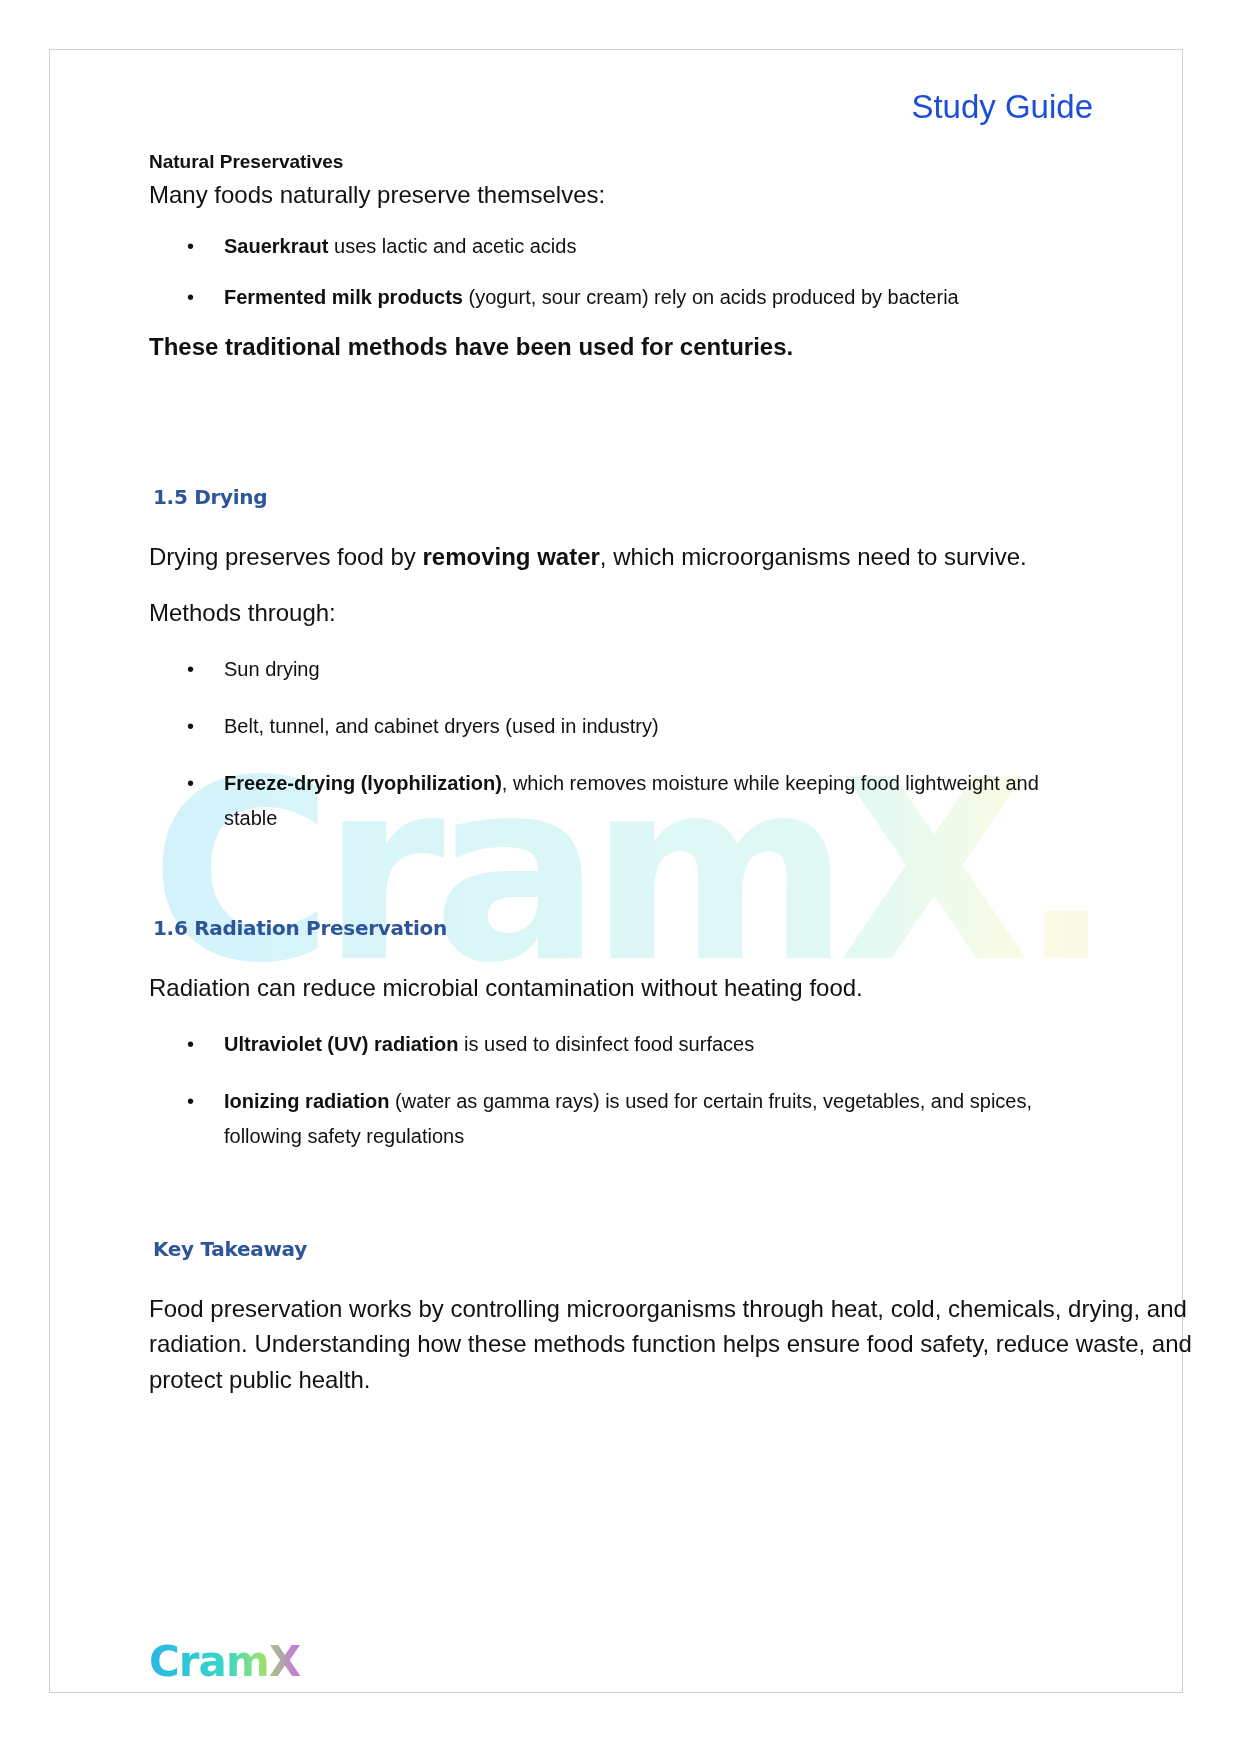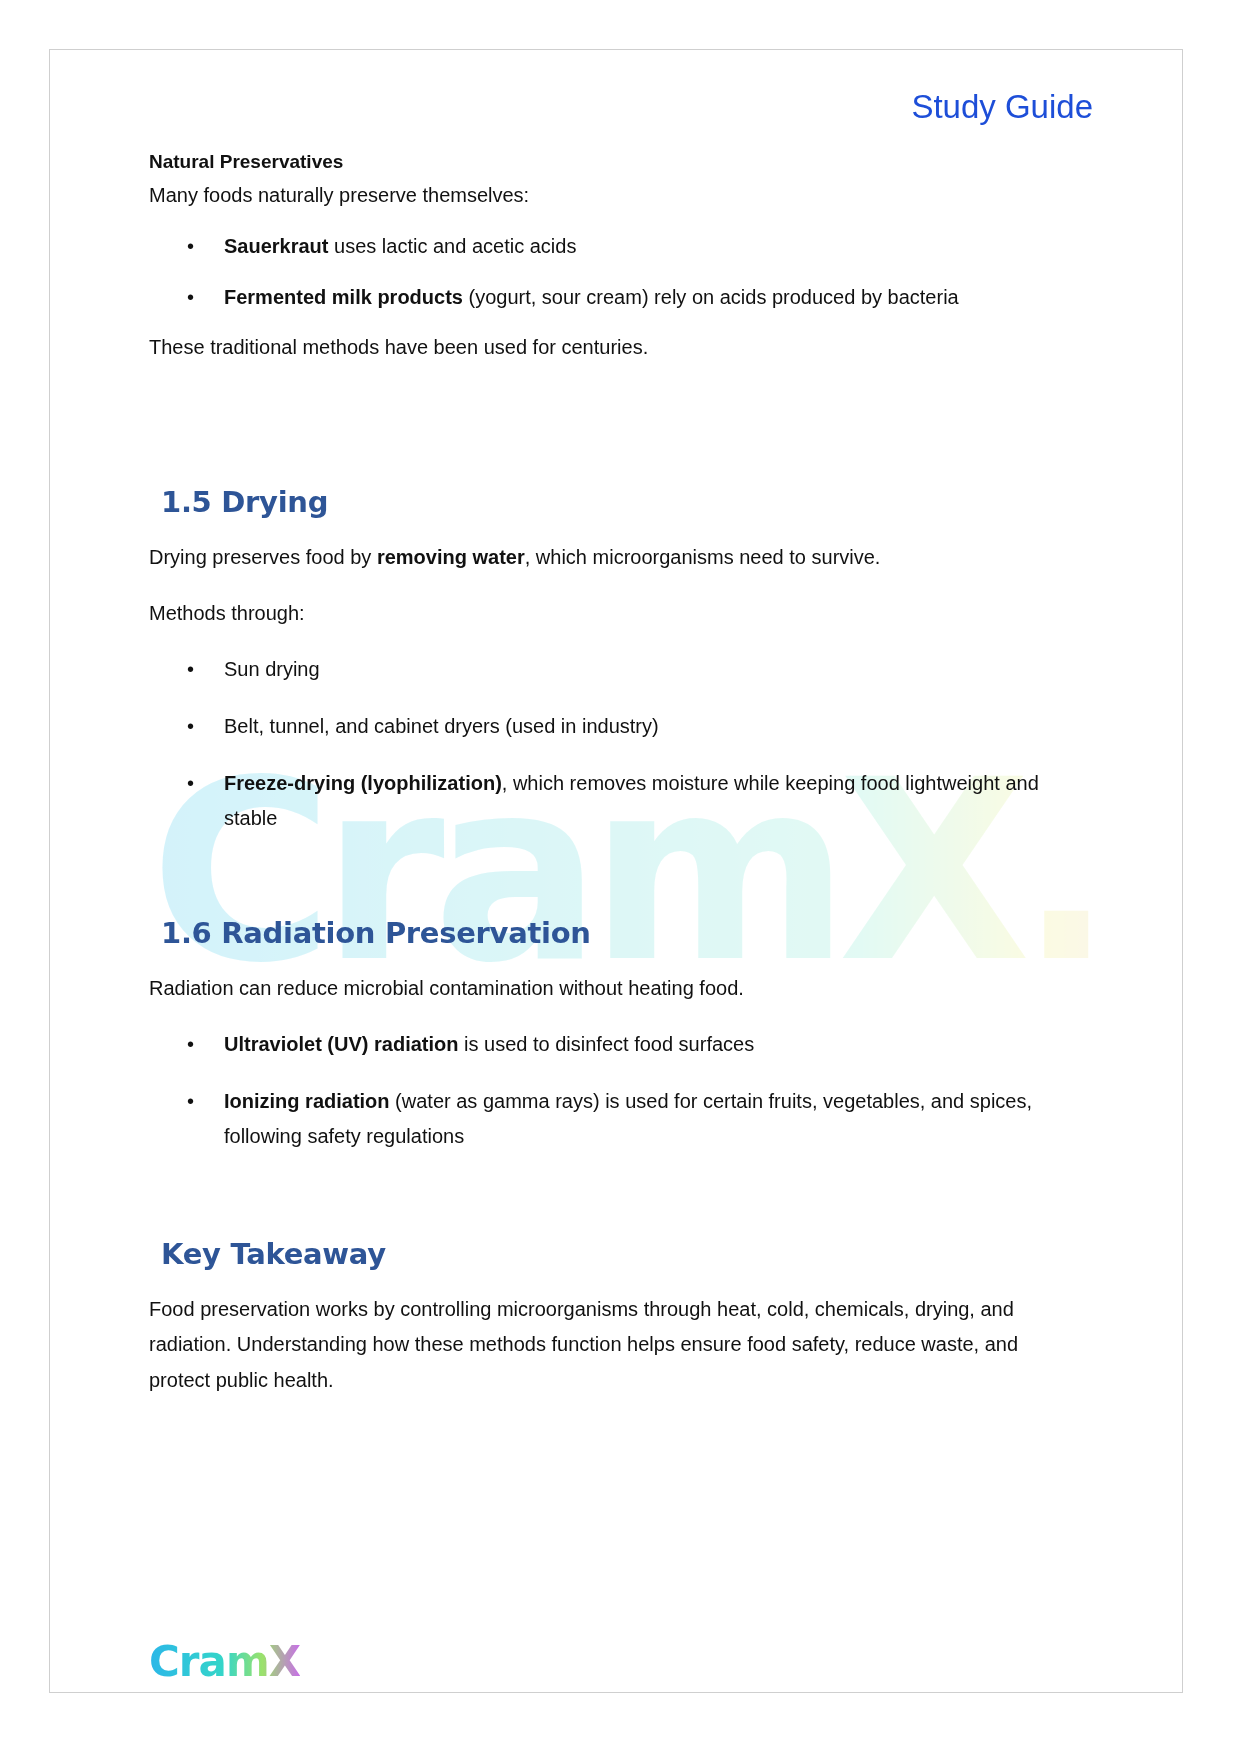--- a/index.html
+++ b/index.html
@@ -1,22 +1,22 @@
 <!DOCTYPE html>
 <html><head>
 <meta charset="utf-8">
 <style>
   html, body { margin: 0; padding: 0; background: #ffffff; }
   body { width: 1241px; height: 1754px; position: relative; font-family: "Liberation Sans", sans-serif; color: #111; }
   .page-frame { position: absolute; left: 49px; top: 49px; width: 1134px; height: 1644px; border: 1px solid #cfcfcf; box-sizing: border-box; }
   .header-title { position: absolute; right: 148px; top: 88px; font-size: 33px; font-weight: normal; color: #1d4ed8; }
   .content { position: absolute; left: 149px; top: 0; width: 940px; }
-  .p { position: absolute; left: 0; font-size: 20px; line-height: 36px; white-space: nowrap; }
+  .p { position: absolute; left: 0; font-size: 24px; line-height: 36px; white-space: nowrap; }
   .bold { font-weight: bold; }
-  .h2 { position: absolute; left: 12px; font-family: "DejaVu Sans", sans-serif; font-size: 29px; font-weight: bold; color: #2e5597; letter-spacing: -0.3px; }
+  .h2 { position: absolute; left: 4px; font-family: "DejaVu Sans", sans-serif; font-size: 20px; font-weight: bold; color: #2e5597; letter-spacing: -0.3px; }
   .bullet { position: absolute; left: 38px; font-size: 20px; line-height: 36px; }
   .bullet-text { position: absolute; left: 75px; font-size: 20px; line-height: 36px; width: 870px; }
   .watermark { position: absolute; left: 150px; top: 758px; width: 940px; height: 235px; pointer-events: none; opacity: 0.22; }
   .logo { position: absolute; left: 149px; top: 1615px; font-family: "DejaVu Sans", sans-serif; font-size: 42px; font-weight: bold; letter-spacing: -1px;
           background: linear-gradient(90deg, #2bb7e8 0%, #35d6c8 50%, #9be26b 75%, #c86ee8 100%); -webkit-background-clip: text; background-clip: text; color: transparent; margin-top: 22px; }
 </style>
 </head>
 <body>
 
 <div class="page-frame"></div>
@@ -40,21 +40,21 @@
   <div class="p" style="top:177px;">Many foods naturally preserve themselves:</div>
 
   <div style="position:absolute; top:228px; left:0; width:940px;">
     <span class="bullet" style="top:0">•</span>
     <span class="bullet-text" style="top:0"><b>Sauerkraut</b><span> uses lactic and acetic acids</span></span>
   </div>
   <div style="position:absolute; top:279px; left:0; width:940px;">
     <span class="bullet" style="top:0">•</span>
     <span class="bullet-text" style="top:0"><b>Fermented milk products</b><span> (yogurt, sour cream) rely on acids produced by bacteria</span></span>
   </div>
-  <div class="p" style="top:329px;">These traditional methods have been used for centuries.</div>
+  <div class="p" style="top:329px;font-weight:bold;">These traditional methods have been used for centuries.</div>
 
   <div class="h2" style="top:485px;">1.5 Drying</div>
   <div class="p" style="top:539px;"><span>Drying preserves food by </span><b>removing water</b><span>, which microorganisms need to survive.</span></div>
   <div class="p" style="top:595px;">Methods through:</div>
 
   <div style="position:absolute; top:651px; left:0; width:940px;">
     <span class="bullet" style="top:0">•</span>
     <span class="bullet-text" style="top:0">Sun drying</span>
   </div>
   <div style="position:absolute; top:708px; left:0; width:940px;">

